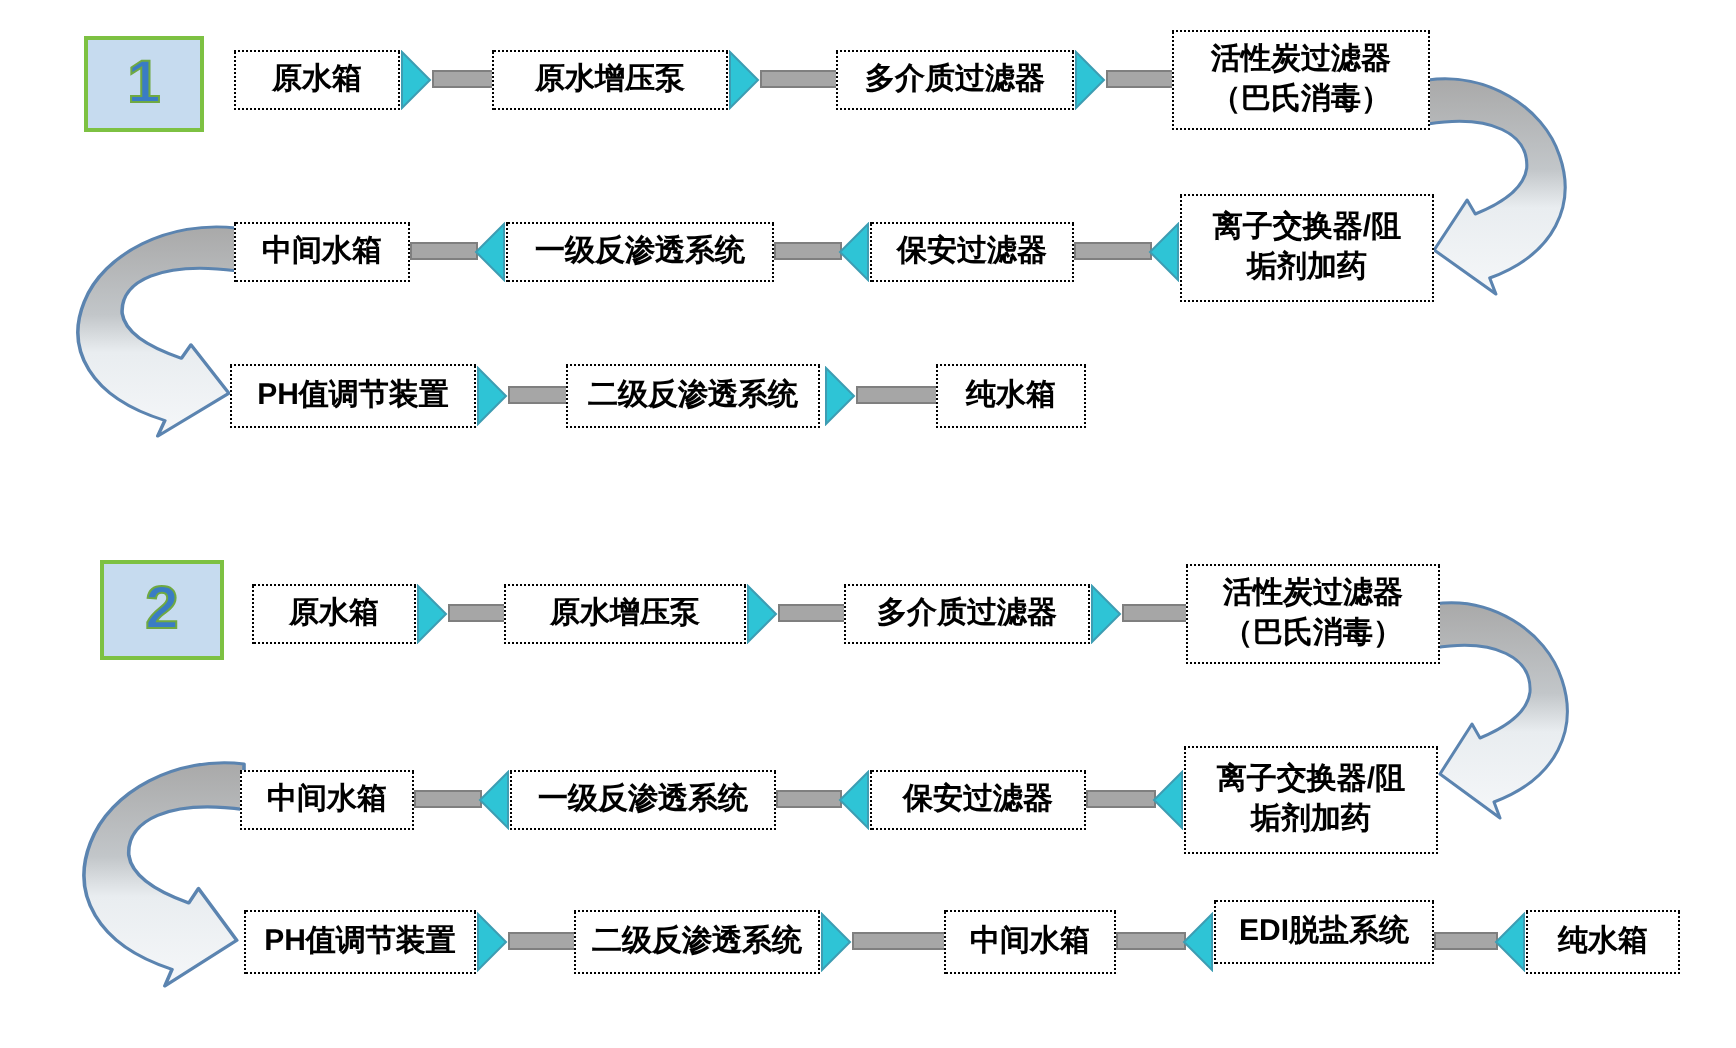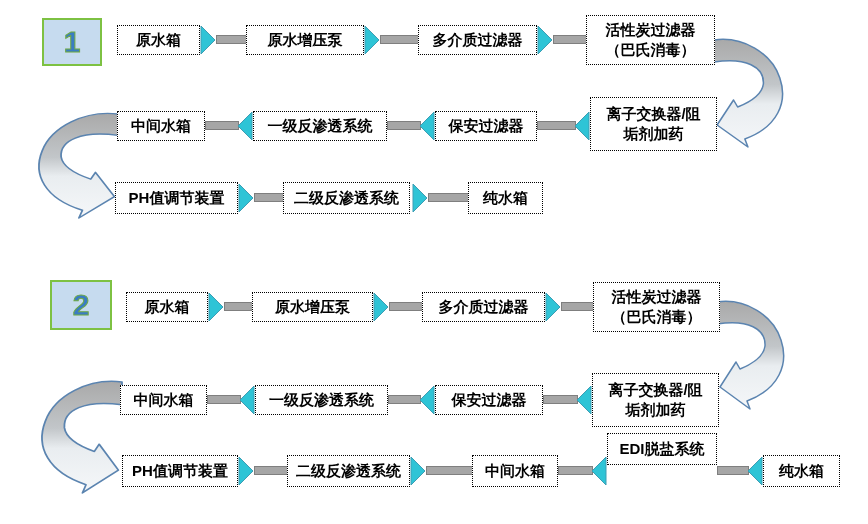--- a/index.html
+++ b/index.html
@@ -236,21 +236,21 @@
   <div class="bar" style="left:426px;top:466px;width:46px"></div>
   <div class="box" style="left:472px;top:455px;width:86px;height:32px">
     <span>中间水箱</span>
   </div>
   <div class="bar" style="left:558px;top:466px;width:33px"></div>
   <div class="tri" style="left:591px;top:456px">
       <svg width="16" height="30" viewBox="0 0 16 30">
         <polygon points="15,1 1,15 15,29"></polygon>
       </svg>
     </div>
-  <div class="box" style="left:607px;top:433px;width:110px;height:32px">
+  <div class="box" style="left:607px;top:450px;width:110px;height:32px">
     <span>EDI脱盐系统</span>
   </div>
   <div class="bar" style="left:717px;top:466px;width:30px"></div>
   <div class="tri" style="left:747px;top:456px">
       <svg width="16" height="30" viewBox="0 0 16 30">
         <polygon points="15,1 1,15 15,29"></polygon>
       </svg>
     </div>
   <div class="box" style="left:763px;top:455px;width:77px;height:32px">
     <span>纯水箱</span>

